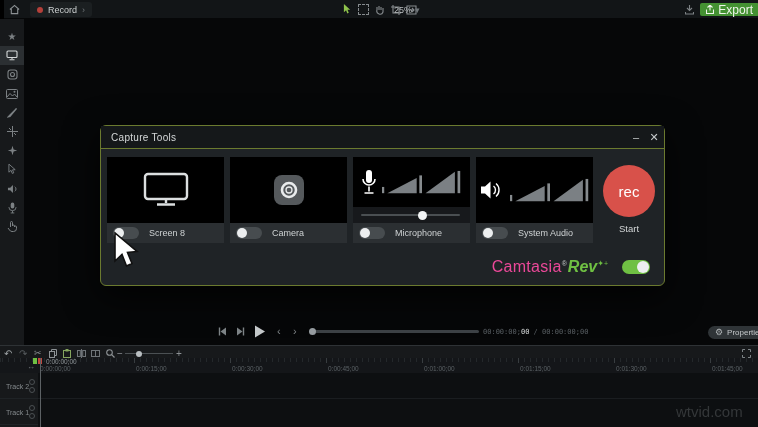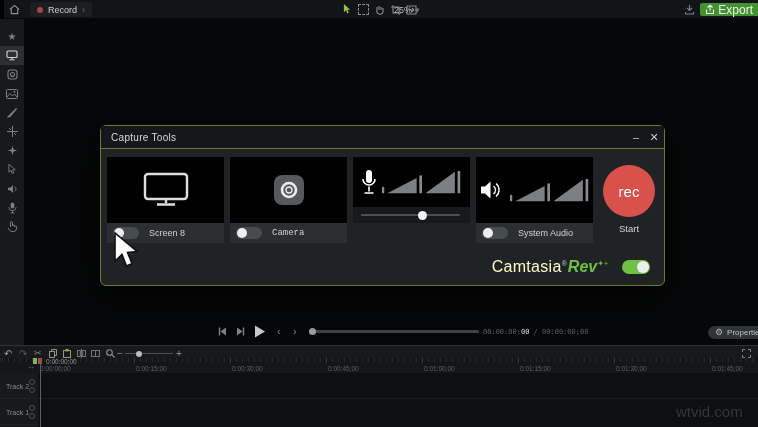--- a/index.html
+++ b/index.html
@@ -45,21 +45,21 @@
   .toggle .knob{position:absolute;left:1px;top:1px;width:10px;height:10px;border-radius:50%;background:#eceeef;}
   .toggle.on{background:#6fc043;}
   .toggle.on .knob{left:auto;right:1px;}
   .mic-slider{position:absolute;left:0;right:0;bottom:20px;height:16px;background:#17191c;}
   .mic-slider .track{position:absolute;left:8px;right:10px;top:7px;height:2px;background:#4a4f52;border-radius:1px;}
   .mic-slider .knob{position:absolute;top:-3.5px;width:9px;height:9px;border-radius:50%;background:#f2f4f5;margin-left:-4px;}
   #rec-button{left:502px;top:39px;width:52px;height:52px;border-radius:50%;background:#d8514a;
               display:flex;align-items:center;justify-content:center;font-size:15px;color:#fff;}
   #rec-caption{left:502px;top:97px;width:52px;text-align:center;font-size:9.5px;color:#d2d5d6;}
   #brand{right:14px;bottom:9px;display:flex;align-items:center;gap:8px;}
-  #brand .cam{font-size:16px;color:#fef9c3;letter-spacing:.3px;}
+  #brand .cam{font-size:16px;color:#ec4899;letter-spacing:.3px;}
   #brand .reg{font-size:7px;color:#c3c7c8;vertical-align:super;}
   #brand .rev{font-size:16px;font-weight:bold;font-style:italic;color:#6fc043;margin-left:1px;}
   #brand .spark{font-size:8px;color:#6fc043;vertical-align:super;}
   #brand .plus{font-size:7px;color:#6fc043;vertical-align:super;}
   #rev-toggle{width:28px;height:14px;border-radius:7px;}
   #rev-toggle .knob{width:12px;height:12px;}
   
   .tr-ic{position:absolute;color:#7d8386;display:flex;align-items:center;justify-content:center;}
   #scrubber{left:311px;top:330px;width:168px;height:3px;background:#3c4145;border-radius:2px;}
   #scrub-dot{left:309px;top:328px;width:7px;height:7px;border-radius:50%;background:#969ca0;}
@@ -235,21 +235,21 @@
       </svg>
     </div>
     <div class="bar">
       <span class="toggle">
           <span class="knob"></span>
         </span>
       <span class="lbl">Screen 8</span>
     </div>
   </div>
 
-  <div class="card" style="left:129px;font-family:Liberation Mono, monospace;">
+  <div class="card" style="left:129px;">
     <div class="preview" style="bottom:20px;">
       <svg width="32" height="32" viewBox="0 0 32 32">
         <rect x="1" y="1" width="30" height="30" rx="8" fill="#55595c"></rect>
         <circle cx="16" cy="16" r="7" fill="none" stroke="#e9ebec" stroke-width="2.6"></circle>
         <circle cx="16" cy="16" r="3" fill="none" stroke="#e9ebec" stroke-width="1.3"></circle>
       </svg>
     </div>
     <div class="bar">
       <span class="toggle">
           <span class="knob"></span>
@@ -269,20 +269,26 @@
         <polygon points="6,25 39,25 39,8" fill="#7b8084"></polygon>
         <rect x="42" y="5" width="3" height="20" fill="#868b8e"></rect>
         <polygon points="49,25 82,25 82,1" fill="#7b8084"></polygon>
         <rect x="85" y="0" width="3" height="25" fill="#868b8e"></rect>
       </svg>
     </div>
     <div class="mic-slider">
       <span class="track">
         <span class="knob" style="left: 62%;"></span>
       </span>
+    </div>
+    <div class="bar">
+      <span class="toggle">
+          <span class="knob"></span>
+        </span>
+      <span class="lbl">Microphone</span>
     </div>
   </div>
 
   <div class="card" style="left:375px;">
     <div class="preview" style="bottom:20px;gap:6px;">
       <svg width="24" height="20" viewBox="0 0 24 20">
         <path d="M1 6.5 H5 L10.5 1.5 V18.5 L5 13.5 H1 Z" fill="#fff"></path>
         <path d="M13.5 6 a5 5 0 0 1 0 8 M16 3.5 a8.5 8.5 0 0 1 0 13" fill="none" stroke="#fff" stroke-width="1.4"></path>
       </svg>
       <svg width="80" height="25" viewBox="0 0 90 26">

